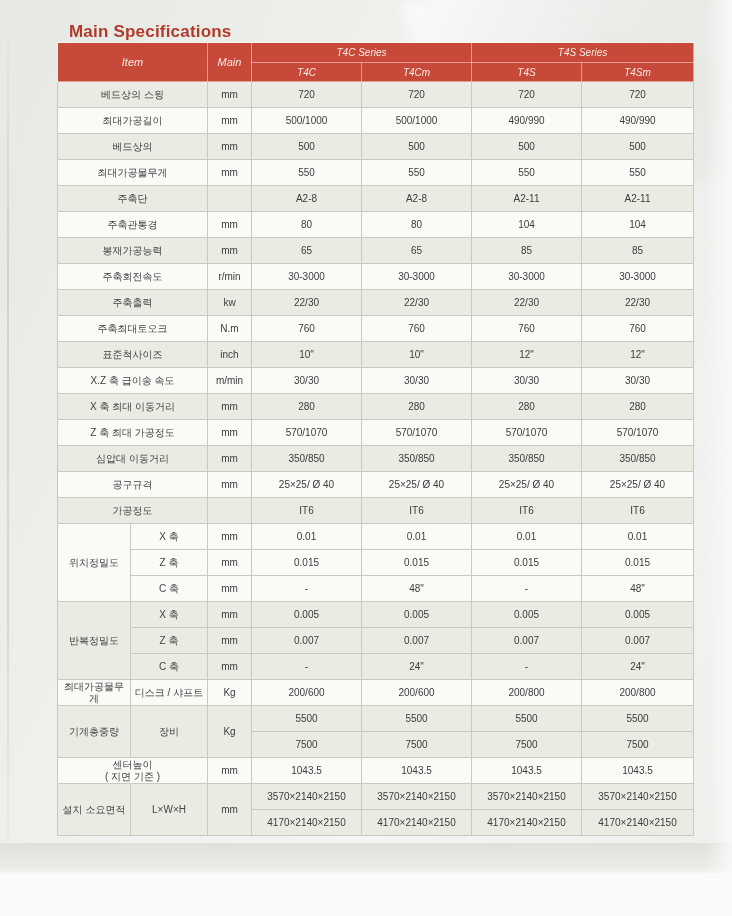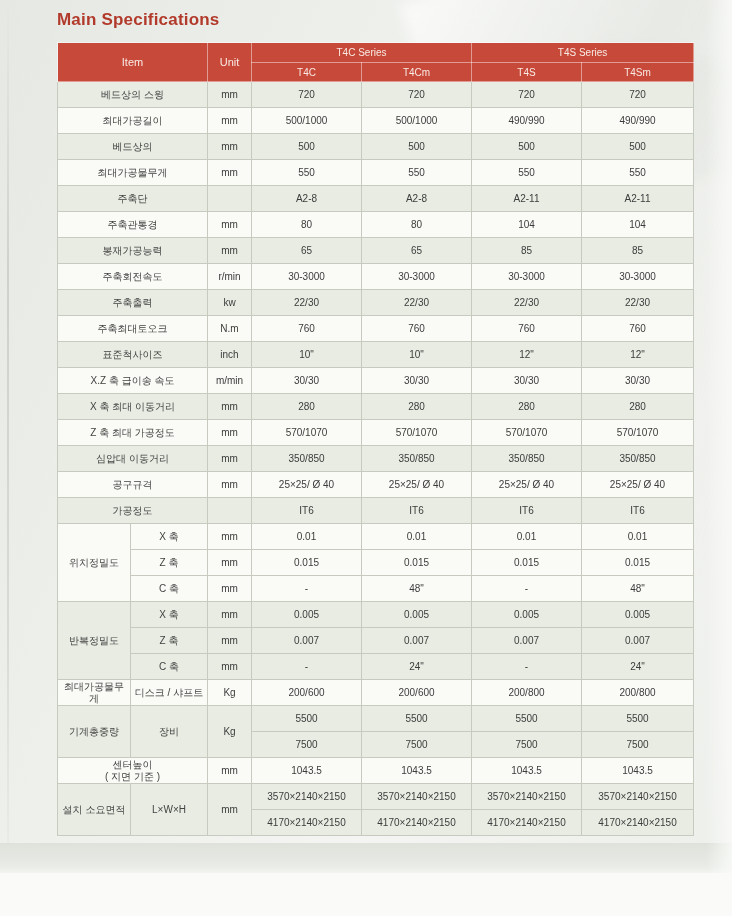--- a/index.html
+++ b/index.html
@@ -18,30 +18,30 @@
     background:linear-gradient(100deg,rgba(205,210,202,.28),rgba(255,255,255,0) 70%);
     transform:rotate(8deg);filter:blur(8px);}
   .crease-left{position:absolute;left:7px;top:0;bottom:0;width:2px;
     background:linear-gradient(rgba(158,163,153,.0),rgba(158,163,153,.35) 30%,rgba(158,163,153,.25) 70%,rgba(158,163,153,0));}
   .bottom-band{position:absolute;left:0;right:0;top:843px;height:30px;
     background:linear-gradient(180deg,#dee2db 0%,#e9ece7 80%,#f2f4f0 100%);}
   .bottom-white{position:absolute;left:0;right:0;top:873px;bottom:0;background:#fafbf8;}
   .right-edge{position:absolute;right:0;top:0;bottom:0;width:26px;
     background:linear-gradient(90deg,rgba(255,255,255,0),rgba(250,251,249,.85));}
 
-  h1{position:absolute;left:57px;top:10px;margin:0;
+  h1{position:absolute;left:57px;top:10px;margin:12px;
     font-size:17px;font-weight:600;letter-spacing:.2px;color:var(--title-red,#b23a2b);}
 
   table{position:absolute;left:57px;top:42px;width:636px;
     border-collapse:collapse;table-layout:fixed;
     border:1px solid #a7aca0;}
   thead th{
     background:var(--header-red,#c7493a);
     color:#f9ebe4;font-weight:normal;font-size:10px;
-    border:1px solid rgba(255,255,255,.45);padding:0 2px;}
+    border:1px solid rgba(255,255,255,.45);padding:0 2px;font-style:italic;}
   thead tr.series-row th{height:19px;}
   thead tr.model-row th{height:18px;}
   th.hitem,th.hunit{font-size:11px;}
   tbody td{
     border:1px solid #c6cabf;height:25px;padding:0 2px;
     text-align:center;vertical-align:middle;
     font-size:10px;color:#3c3c3c;}
   tbody td.item,tbody td.sub{font-size:10px;color:#424242;white-space:pre-line;line-height:1.15;}
   tr.band td{background:var(--row-band,#e9ece3);}
   tr.plain td{background:#fafbf7;}
@@ -65,21 +65,21 @@
       <col style="width:77px">
       <col style="width:44px">
     <col style="width:110px">
       <col style="width:110px">
       <col style="width:110px">
       <col style="width:112px">
   </colgroup>
   <thead>
     <tr class="series-row">
       <th class="hitem" colspan="2" rowspan="2">Item</th>
-      <th class="hunit" rowspan="2">Unit</th>
+      <th class="hunit" rowspan="2">Main</th>
       <th colspan="2">T4C Series</th>
       <th colspan="2">T4S Series</th>
     </tr>
     <tr class="model-row">
       <th>T4C</th>
       <th>T4Cm</th>
       <th>T4S</th>
       <th>T4Sm</th>
     </tr>
   </thead>

